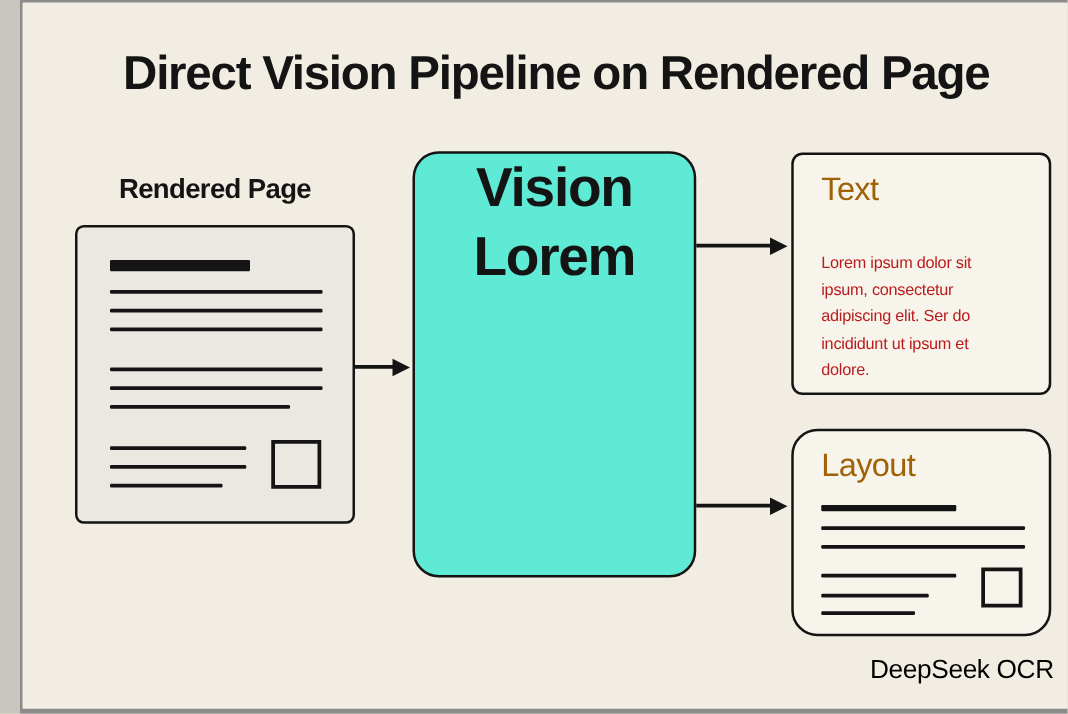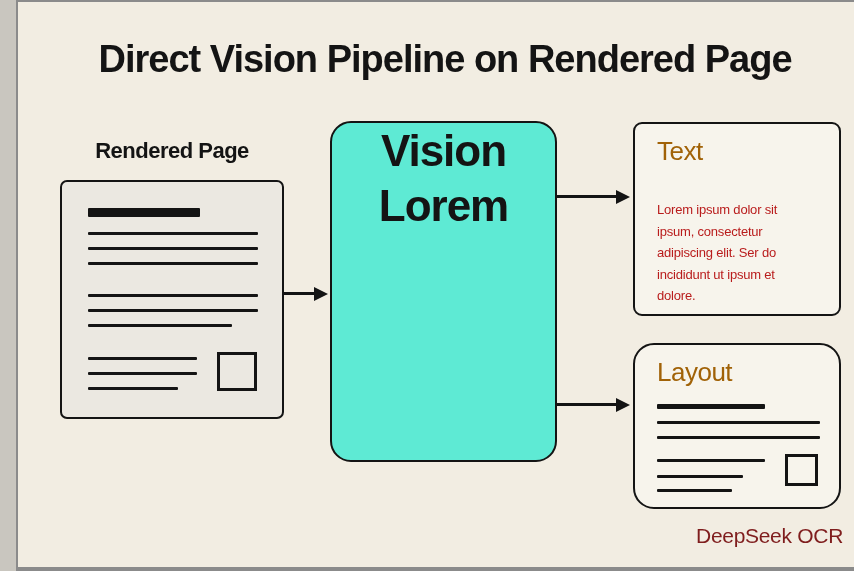--- a/index.html
+++ b/index.html
@@ -55,21 +55,21 @@
   }
   
   .arrow{position:absolute;height:3px;background:#141414;}
   .arrow::after{
     content:"";position:absolute;right:-13px;top:50%;transform:translateY(-50%);
     border-left:14px solid #141414;border-top:7px solid transparent;border-bottom:7px solid transparent;
   }
   .outline-square{position:absolute;box-sizing:border-box;border:3px solid #141414;background:transparent;}
   .caption{
     position:absolute;left:615px;top:522px;width:210px;text-align:right;
-    font-size:21px;color:#7f1d1d;letter-spacing:-0.3px;
+    font-size:21px;color:#000000;letter-spacing:-0.3px;
   }
 </style>
 </head>
 <body>
 
 <div class="frame">
 
   <div class="diagram-title">Direct Vision Pipeline on Rendered Page</div>
 
   <div class="input-label">Rendered Page</div>

